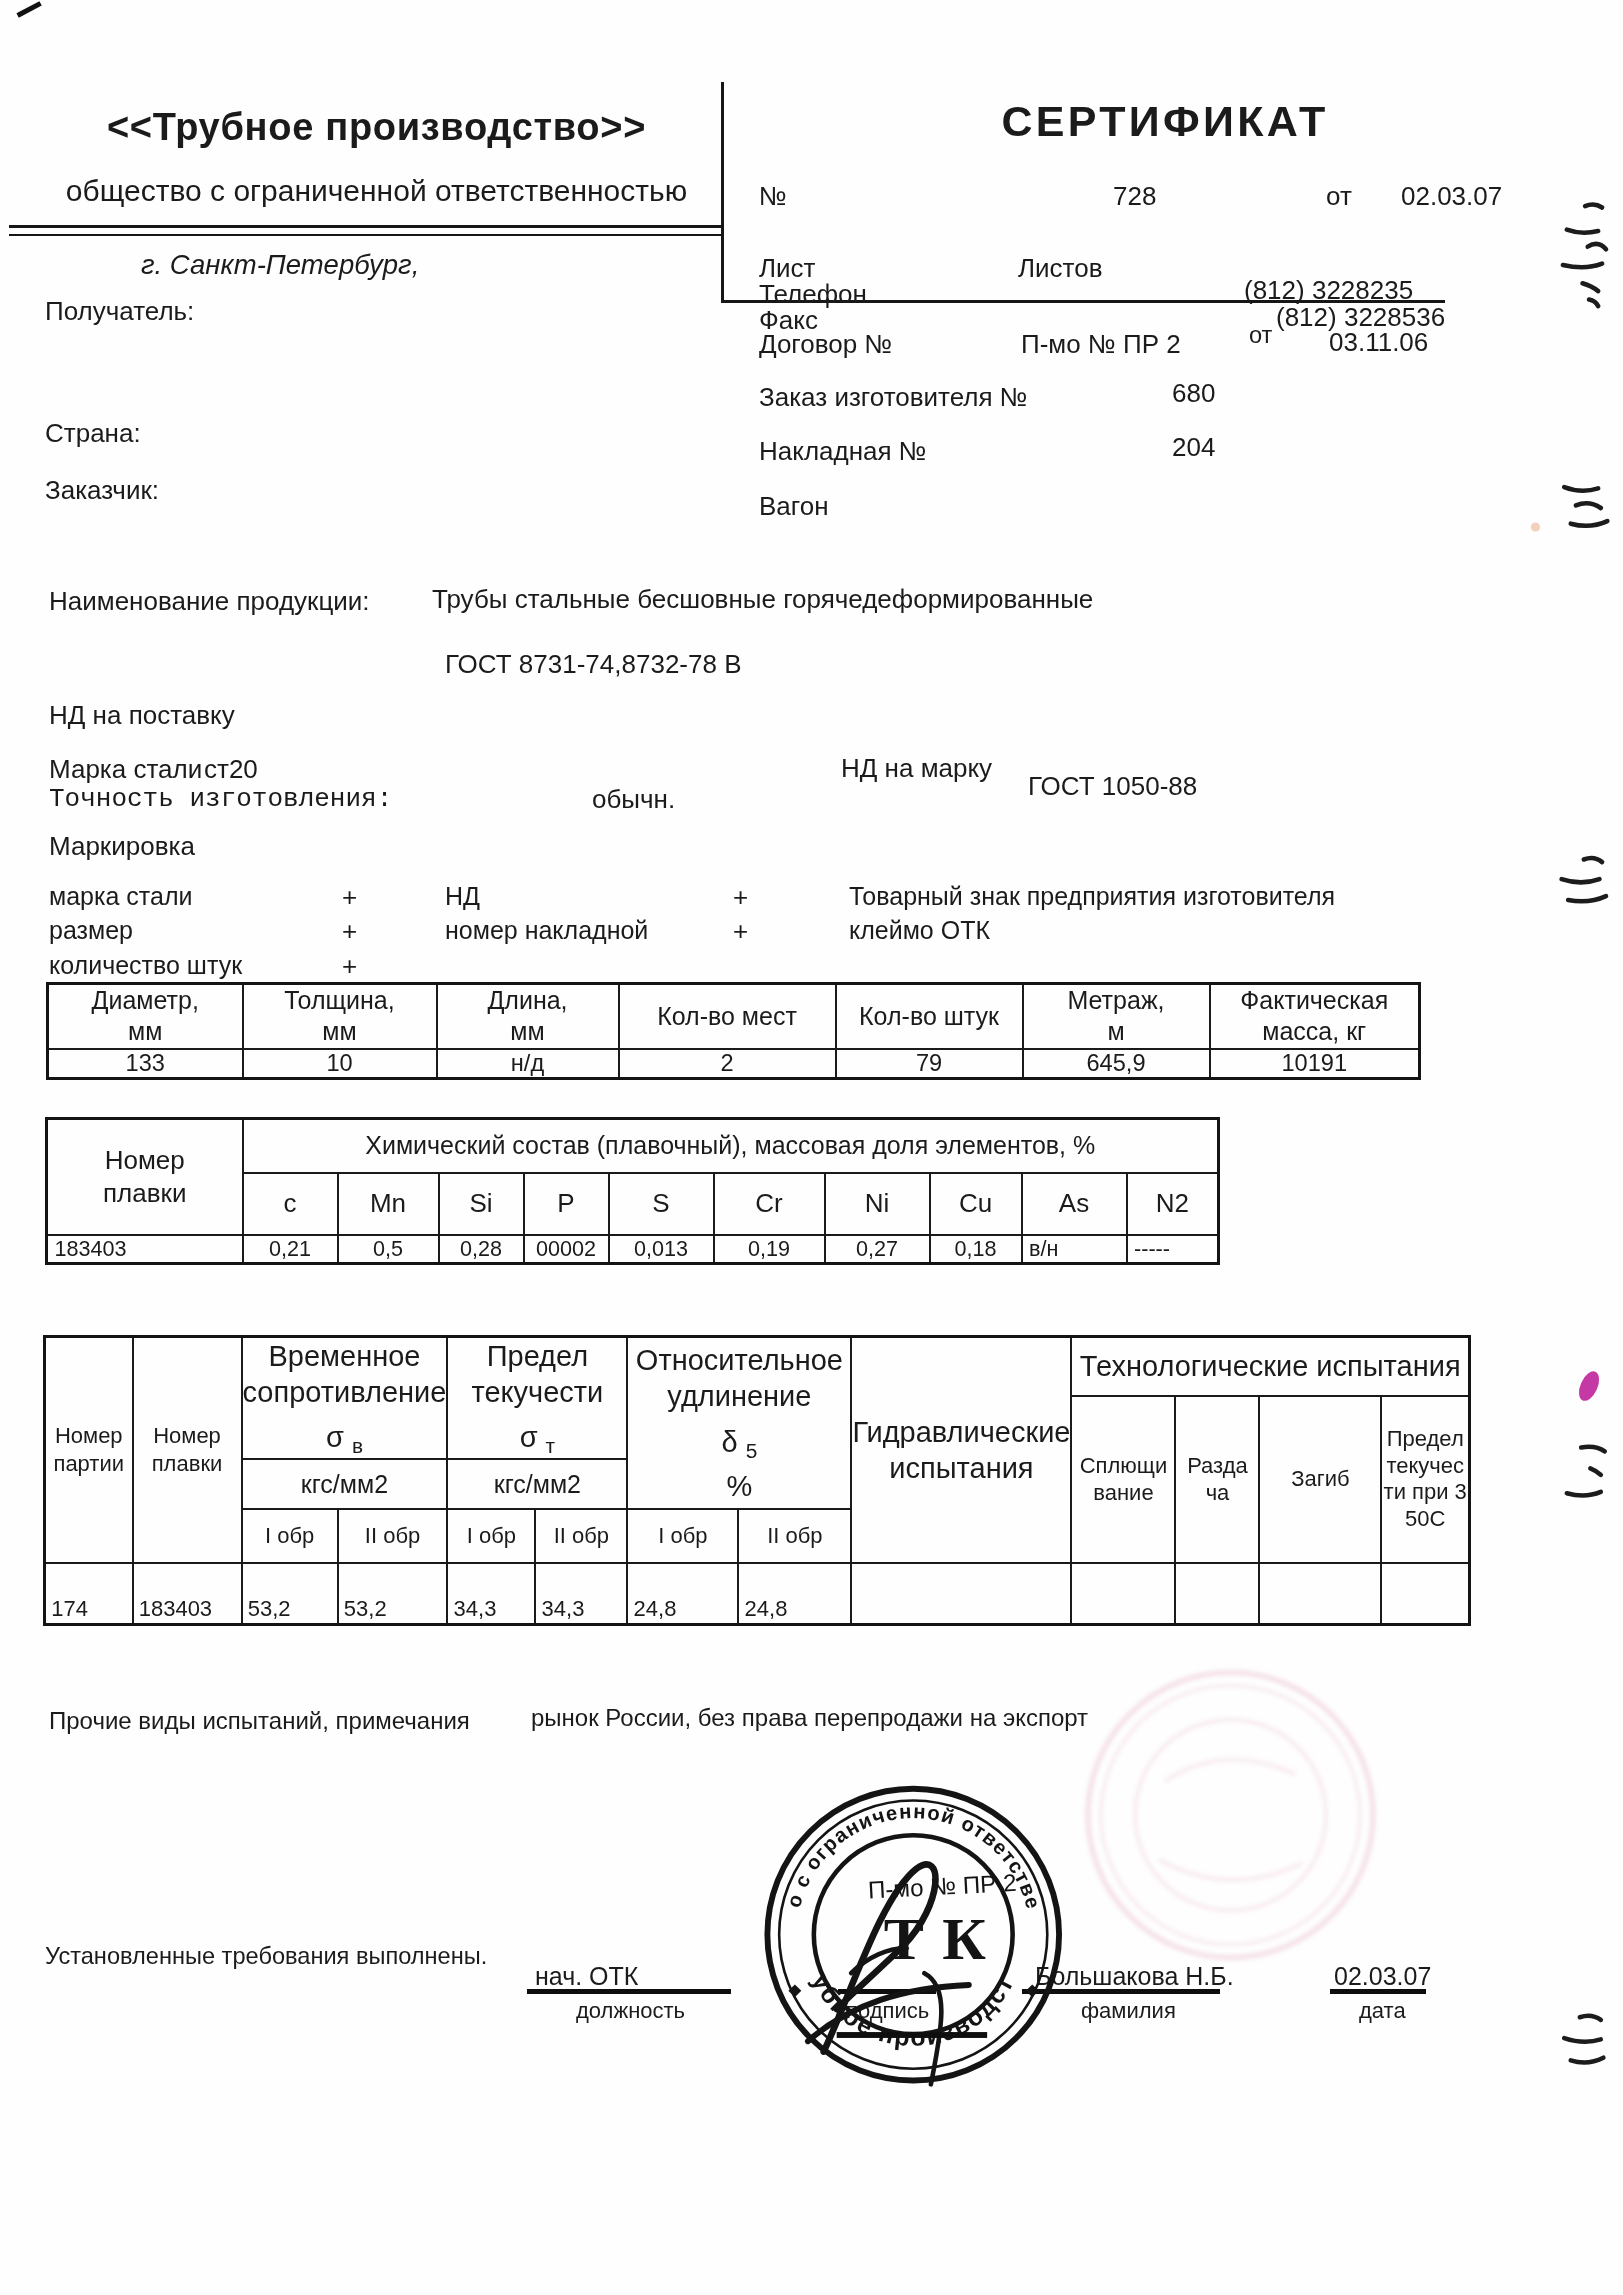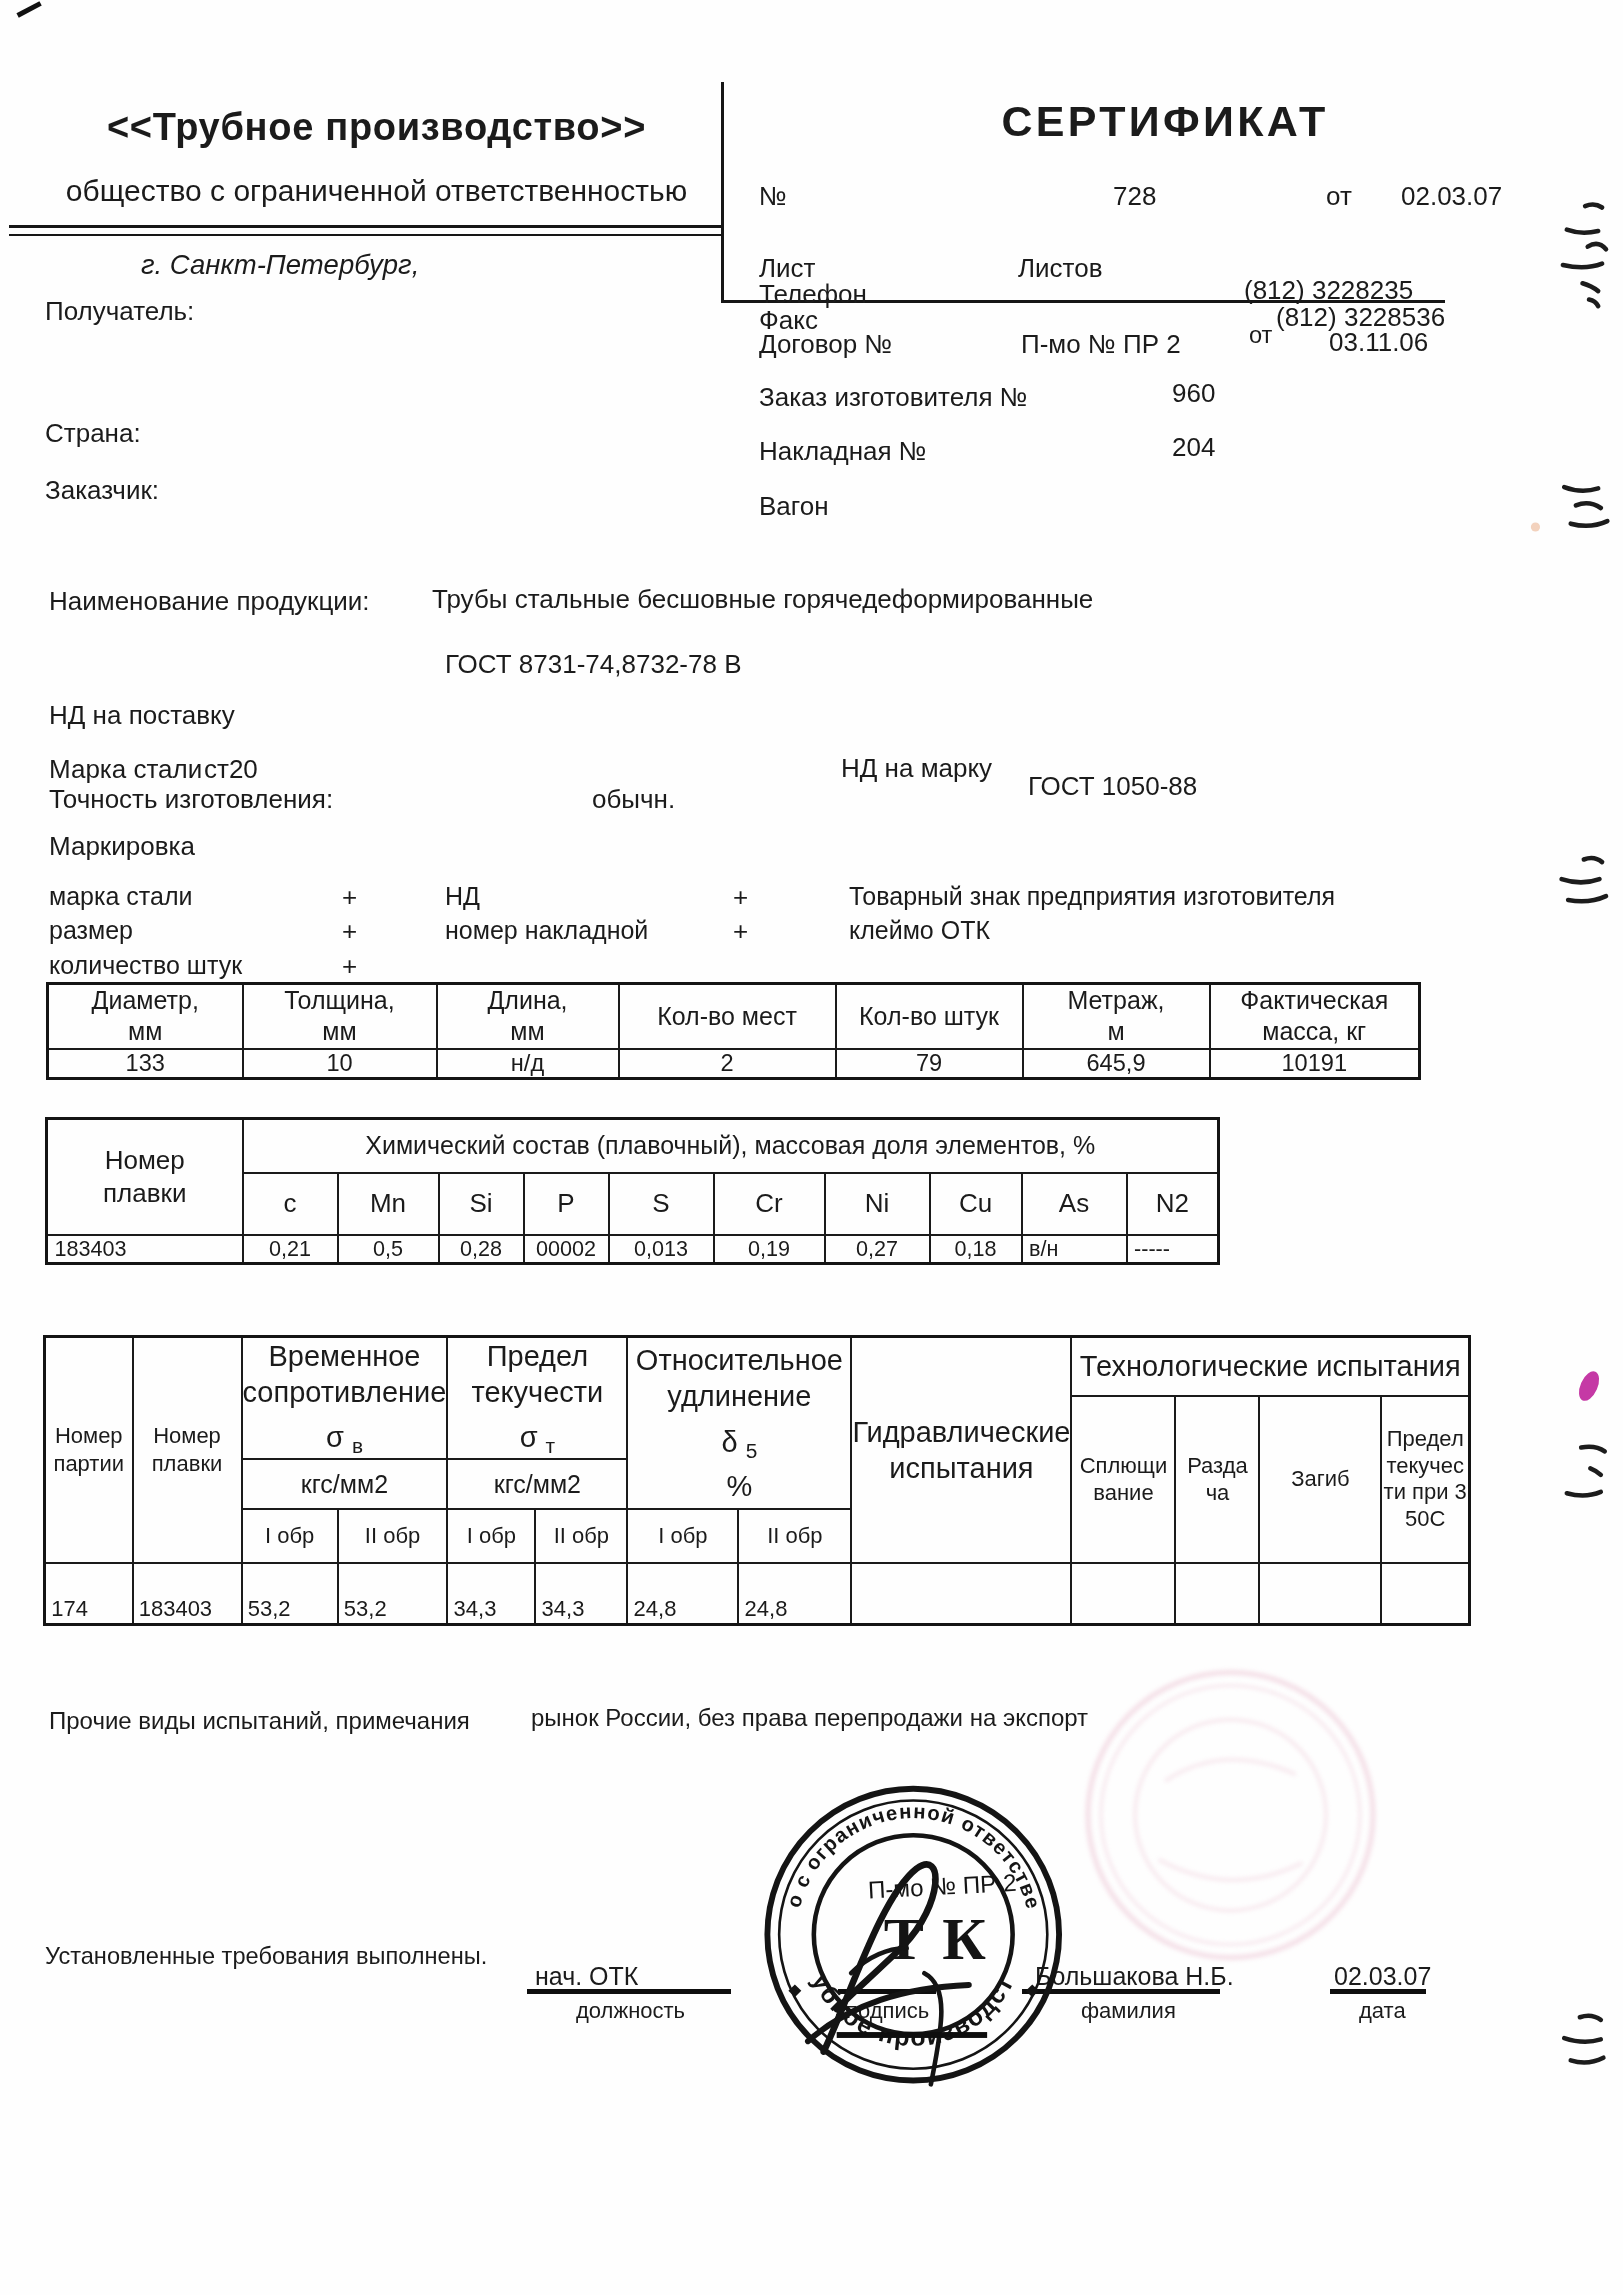--- a/index.html
+++ b/index.html
@@ -68,35 +68,35 @@
   <span class="abs val t" style="left:1244px;top:275px;">(812) 3228235</span>
   <span class="abs val t" style="left:759px;top:305px;">Факс</span>
   <span class="abs val t" style="left:1276px;top:302px;">(812) 3228536</span>
 
   <span class="abs val t" style="left:759px;top:329px;">Договор №</span>
   <span class="abs val t" style="left:1021px;top:329px;">П-мо № ПР 2</span>
   <span class="abs t" style="left:1249px;top:322px;font-size:23.6px;">от</span>
   <span class="abs val t" style="left:1329px;top:327px;">03.11.06</span>
 
   <span class="abs val t" style="left:759px;top:382px;">Заказ изготовителя №</span>
-  <span class="abs val t" style="left:1172px;top:378px;">960</span>
+  <span class="abs val t" style="left:1172px;top:378px;">680</span>
   <span class="abs val t" style="left:759px;top:436px;">Накладная №</span>
   <span class="abs val t" style="left:1172px;top:432px;">204</span>
   <span class="abs val t" style="left:759px;top:491px;">Вагон</span>
 
   <span class="abs val t" style="left:49px;top:586px;">Наименование продукции:</span>
   <span class="abs val t" style="left:432px;top:584px;">Трубы стальные бесшовные горячедеформированные</span>
   <span class="abs val t" style="left:445px;top:649px;">ГОСТ 8731-74,8732-78 В</span>
   <span class="abs val t" style="left:49px;top:700px;">НД на поставку</span>
   <span class="abs val t" style="left:49px;top:754px;">Марка стали</span>
   <span class="abs val t" style="left:204px;top:754px;">ст20</span>
   <span class="abs val t" style="left:841px;top:753px;">НД на марку</span>
   <span class="abs val t" style="left:1028px;top:771px;">ГОСТ  1050-88</span>
 
-  <span class="abs val t" style="left:49px;top:784px;">Точность изготовления:</span>
+  <span class="abs val t" style="left:49px;top:784px;font-family:Liberation Mono, monospace;">Точность изготовления:</span>
   <span class="abs val t" style="left:592px;top:784px;">обычн.</span>
   <span class="abs val t" style="left:49px;top:831px;">Маркировка</span>
 
   <div class="abs mark-row" style="left:49px;top:882px;width:1375px;height:30px;font-size:25px;">
     <span style="left:0;">марка стали</span>
     <span class="plus" style="left:293px;">+</span>
     <span style="left:396px;">НД</span>
     <span class="plus" style="left:684px;">+</span>
     <span style="left:800px;">Товарный знак предприятия изготовителя</span>
   </div>

